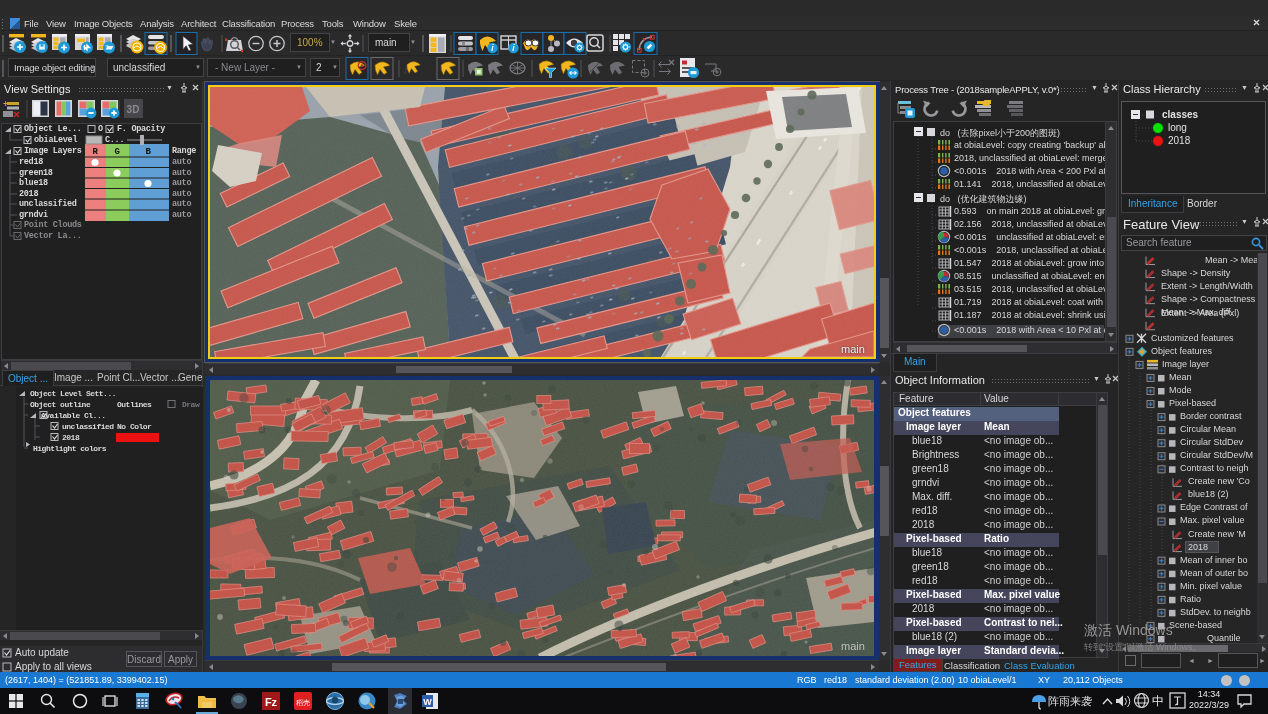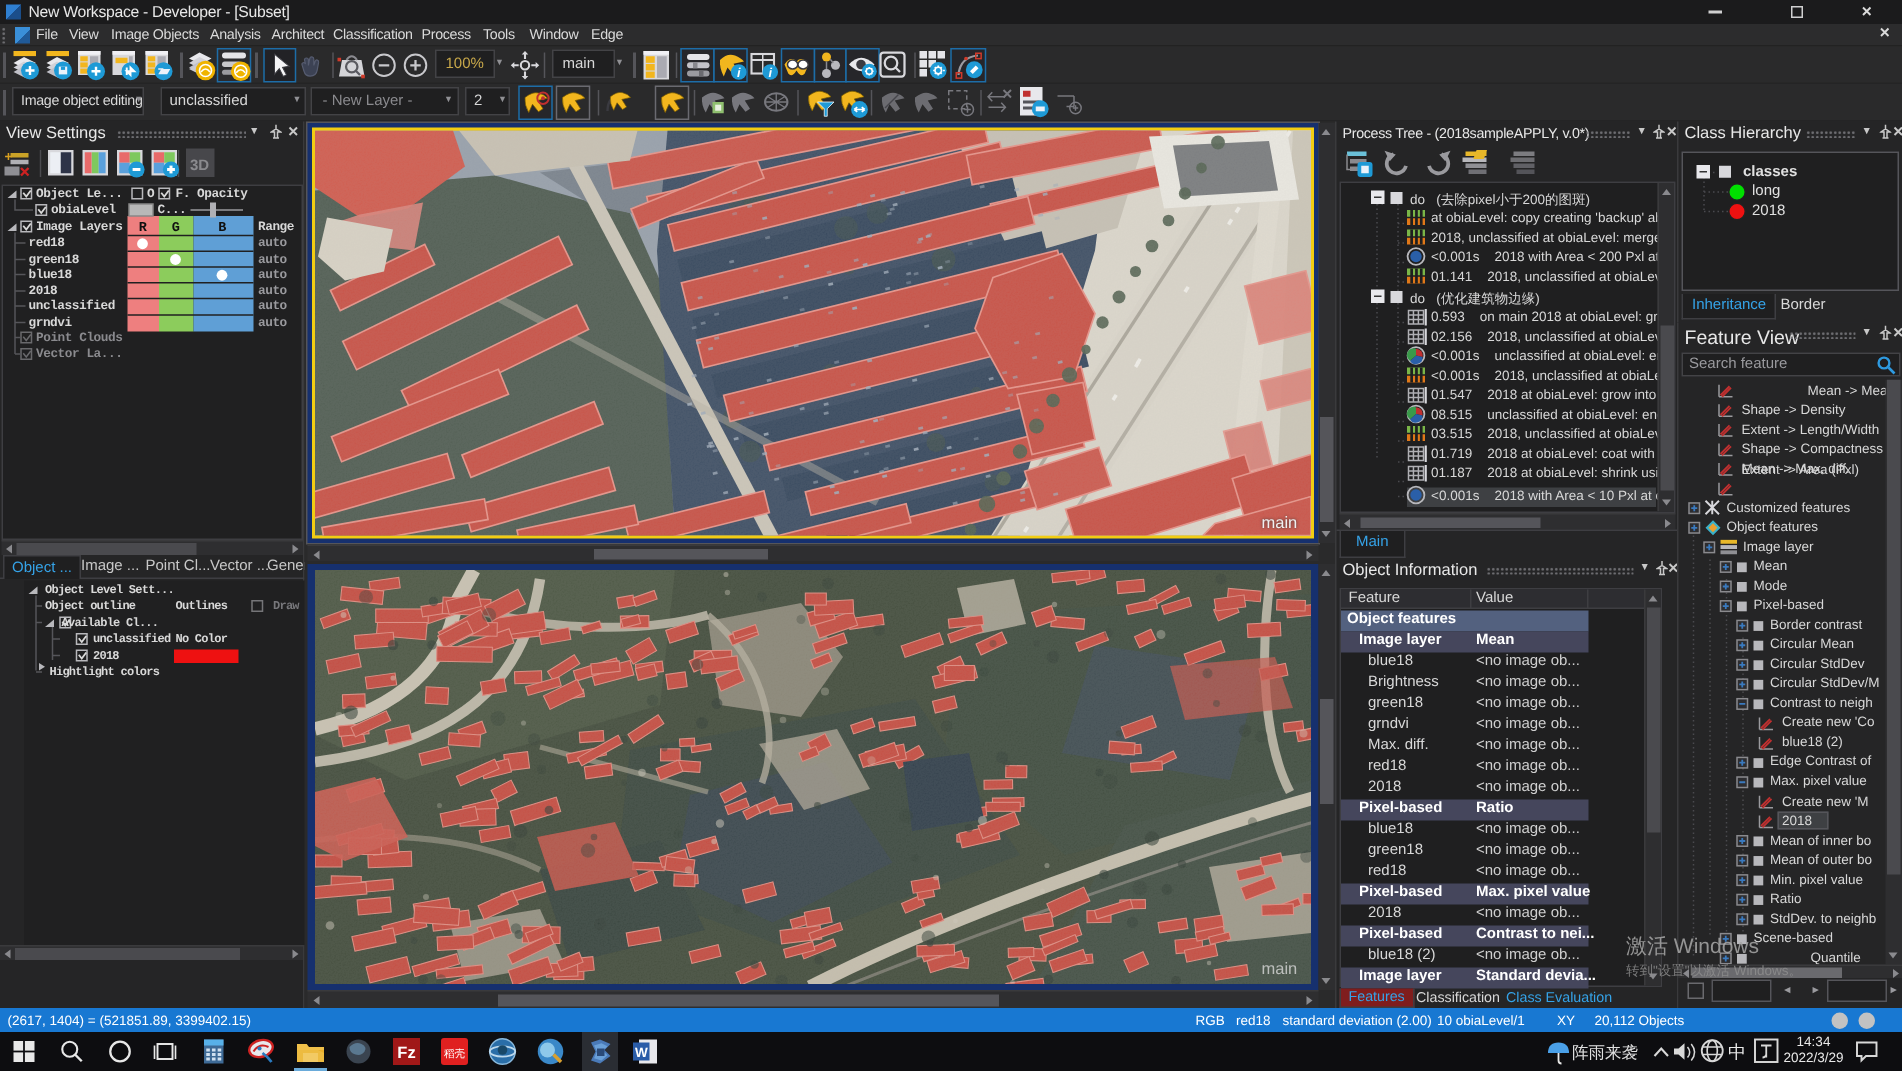--- a/index.html
+++ b/index.html
@@ -12,44 +12,34 @@
   .tree { font-size:9px; color:#d8d8d8; }
   .scroll-h { position:absolute; background:#2e2e30; border-top:1px solid #3a3a3c; }
   .scroll-v { position:absolute; background:#2e2e30; }
   .thumb { position:absolute; background:#5b5b5e; }
   .arr { position:absolute; width:0; height:0; }
 </style>
 </head>
 <body>
 <div id="app">
 
-  <div class="abs" style="left:0;top:0;width:1268px;height:16px;background:#1b1b1c;">
-    <div class="abs" style="left:4px;top:3px;width:10px;height:10px;background:linear-gradient(135deg,#2f7fd0 50%,#1b4e8a 50%);"></div>
-    <div class="abs ttl" style="left:19px;top:2px;font-size:10.5px;color:#e8e8e8;">New Workspace - Developer - [Subset]</div>
-    <div class="abs" style="right:120px;top:7px;width:9px;height:2px;background:#d0d0d0;"></div>
-    <div class="abs" style="right:66px;top:4px;width:8px;height:8px;border:1px solid #d0d0d0;"></div>
-
-    <div class="abs ttl" style="right:20px;top:2px;font-size:11px;"><svg width="7" height="7" viewBox="0 0 7 7" style="display:inline-block">
-          <path d="M1 1 L6 6 M6 1 L1 6" stroke="currentColor" stroke-width="1.3"></path>
-        </svg></div>
-  </div>
 
   <div class="abs" style="left:0;top:16px;width:1268px;height:15px;background:#2c2c2d;border-bottom:1px solid #222;">
     <div class="abs dots" style="left:1px;top:2px;width:3px;height:11px;"></div>
     <div class="abs" style="left:10px;top:2px;width:10px;height:11px;background:linear-gradient(135deg,#3a8fd8 55%,#205a98 55%);"></div>
     <div class="abs ttl" style="left:24px;top:2px;">File</div>
     <div class="abs ttl" style="left:46px;top:2px;">View</div>
     <div class="abs ttl" style="left:74px;top:2px;">Image Objects</div>
     <div class="abs ttl" style="left:140px;top:2px;">Analysis</div>
     <div class="abs ttl" style="left:181px;top:2px;">Architect</div>
     <div class="abs ttl" style="left:222px;top:2px;">Classification</div>
     <div class="abs ttl" style="left:281px;top:2px;">Process</div>
     <div class="abs ttl" style="left:322px;top:2px;">Tools</div>
     <div class="abs ttl" style="left:353px;top:2px;">Window</div>
-    <div class="abs ttl" style="left:394px;top:2px;">Edge</div>
+    <div class="abs ttl" style="left:394px;top:2px;">Skele</div>
     <div class="abs ttl" style="right:8px;top:1px;font-size:10px;"><svg width="7" height="7" viewBox="0 0 7 7" style="display:inline-block">
           <path d="M1 1 L6 6 M6 1 L1 6" stroke="currentColor" stroke-width="1.3"></path>
         </svg></div>
   </div>
 
   <div id="tb1" class="abs" style="left:0;top:31px;width:1268px;height:25px;background:#2a2a2b;border-bottom:1px solid #242425;">
     <svg width="1268" height="25" style="position:absolute;left:0;top:0;">
       <defs>
         <g id="isostack">
             <path d="M1 8 l7-4 l8 4 l-7 4 z" fill="#e8e8ec"></path>
@@ -516,20 +506,31 @@
       <div class="abs" style="left:25px;top:24px;">Available Cl...</div>
       <div class="abs" style="left:46px;top:35px;">unclassified</div>
       <div class="abs" style="left:101px;top:35px;">No Color</div>
       <div class="abs" style="left:46px;top:46px;">2018</div>
       <div class="abs" style="left:17px;top:57px;">Hightlight colors</div>
     </div>
     <div class="scroll-h" style="left:0;top:260px;width:202px;height:10px;">
       <div class="arr" style="left:3px;top:2px;border-top:3px solid transparent;border-bottom:3px solid transparent;border-right:4px solid #8a8a8e;"></div>
       <div class="arr" style="right:3px;top:2px;border-top:3px solid transparent;border-bottom:3px solid transparent;border-left:4px solid #8a8a8e;"></div>
       <div class="thumb" style="left:10px;top:1px;width:150px;height:8px;background:#4a4a4e;"></div>
+    </div>
+    <div class="abs" style="left:0;top:276px;width:202px;height:26px;background:#2d2d30;font-size:10px;color:#d8d8d8;">
+      <svg class="abs" width="14" height="30" style="left:2px;top:2px;">
+          <rect x="1" y="1" width="8" height="8" fill="none" stroke="#b8b8bc"></rect>
+          <path d="M2.5 4.5 l2 2.5 l3.5-4.5" fill="none" stroke="#d8d8d8" stroke-width="1.2"></path>
+          <rect x="1" y="15" width="8" height="8" fill="none" stroke="#b8b8bc"></rect>
+        </svg>
+      <div class="abs" style="left:15px;top:1px;">Auto update</div>
+      <div class="abs" style="left:15px;top:15px;">Apply to all views</div>
+      <div class="abs" style="left:126px;top:5px;width:36px;height:16px;border:1px solid #55555a;color:#9a9a9e;text-align:center;line-height:15px;">Discard</div>
+      <div class="abs" style="left:164px;top:5px;width:33px;height:16px;border:1px solid #55555a;color:#9a9a9e;text-align:center;line-height:15px;">Apply</div>
     </div>
   </div>
 
   <div id="view1" class="abs" style="left:203px;top:81px;width:687px;height:293px;background:#2a2a2b;">
     <div class="abs" style="left:1px;top:0px;width:676px;height:282px;background:#55555a;"></div>
     <div class="abs" style="left:2px;top:1px;width:674px;height:280px;background:#16306e;"></div>
     <div class="abs" style="left:5px;top:4px;width:668px;height:274px;background:#f2cd13;"></div>
     <svg class="abs" width="664" height="270" style="left:7px;top:6px;">
       <defs>
           <filter id="n1" x="0" y="0" width="100%" height="100%">

